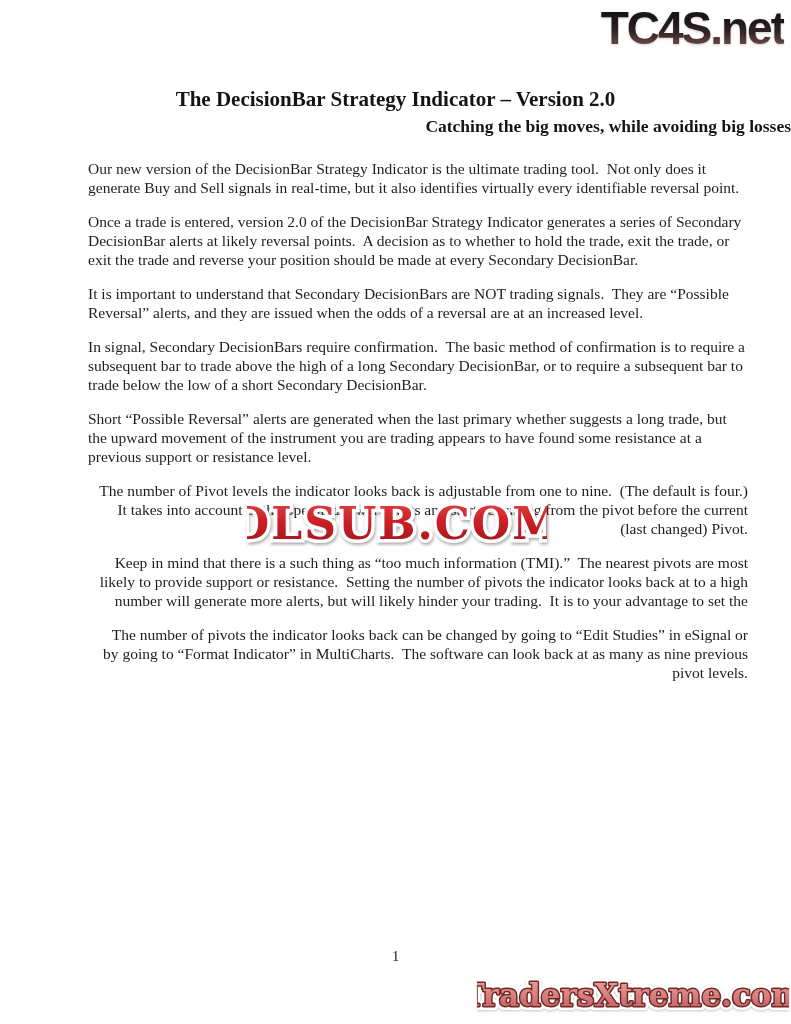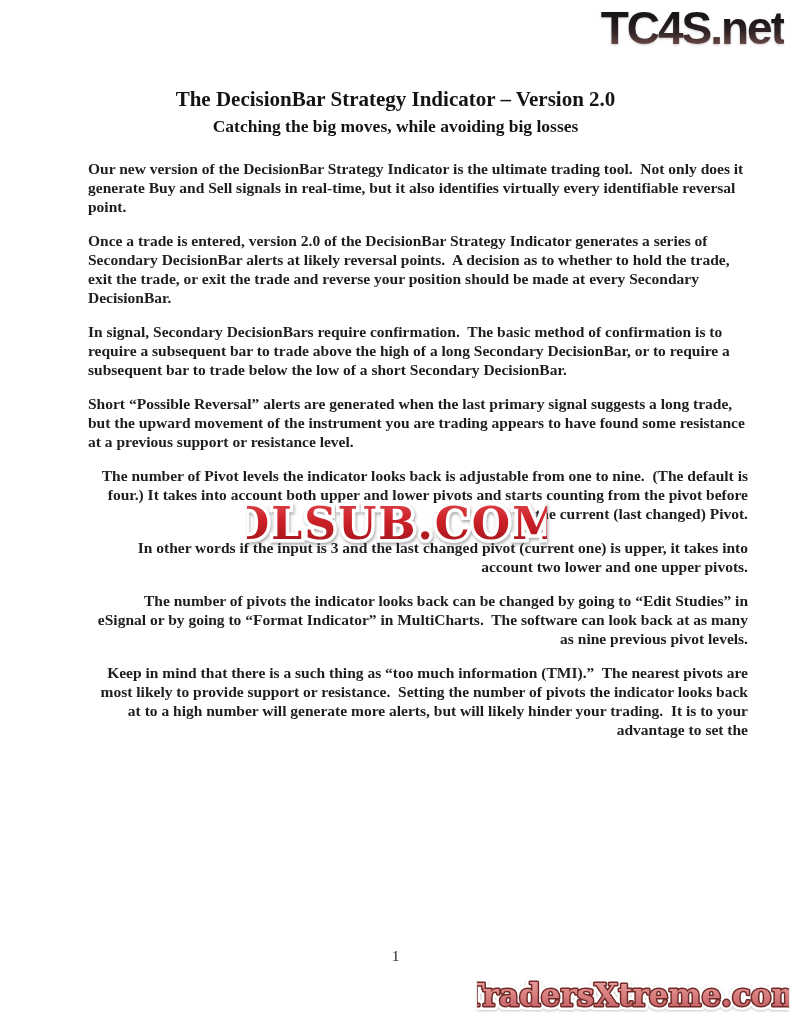--- a/index.html
+++ b/index.html
@@ -24,22 +24,22 @@
     letter-spacing: -2px;
     background: linear-gradient(180deg,
       #141112 0%, #1d1819 38%, #312526 58%, #5d403f 76%, #8e6362 90%, #a88683 100%);
     -webkit-background-clip: text;
     background-clip: text;
     color: transparent;
     filter: drop-shadow(0 1px 1px rgba(170,160,160,0.55));
   }
   .title-block { padding-top: 87px; text-align: center; }
   .doc-title { font-size: 21px; font-weight: bold; color: #141414; }
-  .doc-subtitle { font-size: 17.5px; font-weight: bold; margin-top: 4px; color: #141414; }
-  .content { margin: 22px 43px 0 88px; width: 660px; font-weight: bold; }
+  .doc-subtitle { font-size: 17.5px; font-weight: bold; margin-top: 4px; color: #141414; text-align: right; }
+  .content { margin: 22px 43px 0 88px; width: 660px; }
   .content p {
     font-size: 15.5px;
     line-height: 19px;
     margin-bottom: 15px;
     white-space: pre-wrap;
     color: #1e1e1e;
   }
   .content p.ind { padding-left: 5px; text-align: right; }
   
   .watermark {
@@ -72,26 +72,26 @@
   <div class="header-logo">TC4S.net</div>
 
   <div class="title-block">
     <div class="doc-title">The DecisionBar Strategy Indicator – Version 2.0</div>
     <div class="doc-subtitle">Catching the big moves, while avoiding big losses</div>
   </div>
 
   <div class="content">
     <p>Our new version of the DecisionBar Strategy Indicator is the ultimate trading tool.  Not only does it generate Buy and Sell signals in real-time, but it also identifies virtually every identifiable reversal point.</p>
     <p>Once a trade is entered, version 2.0 of the DecisionBar Strategy Indicator generates a series of Secondary DecisionBar alerts at likely reversal points.  A decision as to whether to hold the trade, exit the trade, or exit the trade and reverse your position should be made at every Secondary DecisionBar.</p>
+    <p>It is important to understand that Secondary DecisionBars are NOT trading signals.  They are “Possible Reversal” alerts, and they are issued when the odds of a reversal are at an increased level.</p>
     <p>In signal, Secondary DecisionBars require confirmation.  The basic method of confirmation is to require a subsequent bar to trade above the high of a long Secondary DecisionBar, or to require a subsequent bar to trade below the low of a short Secondary DecisionBar.</p>
-    <p>Short “Possible Reversal” alerts are generated when the last primary signal suggests a long trade, but the upward movement of the instrument you are trading appears to have found some resistance at a previous support or resistance level.</p>
+    <p>Short “Possible Reversal” alerts are generated when the last primary whether suggests a long trade, but the upward movement of the instrument you are trading appears to have found some resistance at a previous support or resistance level.</p>
     <p class="ind">The number of Pivot levels the indicator looks back is adjustable from one to nine.  (The default is four.) It takes into account both upper and lower pivots and starts counting from the pivot before the current (last changed) Pivot.</p>
-    <p class="ind">In other words if the input is 3 and the last changed pivot (current one) is upper, it takes into account two lower and one upper pivots.</p>
+    <p class="ind">Keep in mind that there is a such thing as “too much information (TMI).”  The nearest pivots are most likely to provide support or resistance.  Setting the number of pivots the indicator looks back at to a high number will generate more alerts, but will likely hinder your trading.  It is to your advantage to set the</p>
     <p class="ind">The number of pivots the indicator looks back can be changed by going to “Edit Studies” in eSignal or by going to “Format Indicator” in MultiCharts.  The software can look back at as many as nine previous pivot levels.</p>
-    <p class="ind">Keep in mind that there is a such thing as “too much information (TMI).”  The nearest pivots are most likely to provide support or resistance.  Setting the number of pivots the indicator looks back at to a high number will generate more alerts, but will likely hinder your trading.  It is to your advantage to set the</p>
   </div>
 
   <div class="watermark">
     <svg width="300" height="56" viewBox="0 0 300 56">
       <defs>
         <linearGradient id="wmGrad" x1="0" y1="0" x2="0" y2="1">
           <stop offset="0" stop-color="#e0484e"></stop>
           <stop offset="0.45" stop-color="#cc2027"></stop>
           <stop offset="1" stop-color="#9c141a"></stop>
         </linearGradient>

